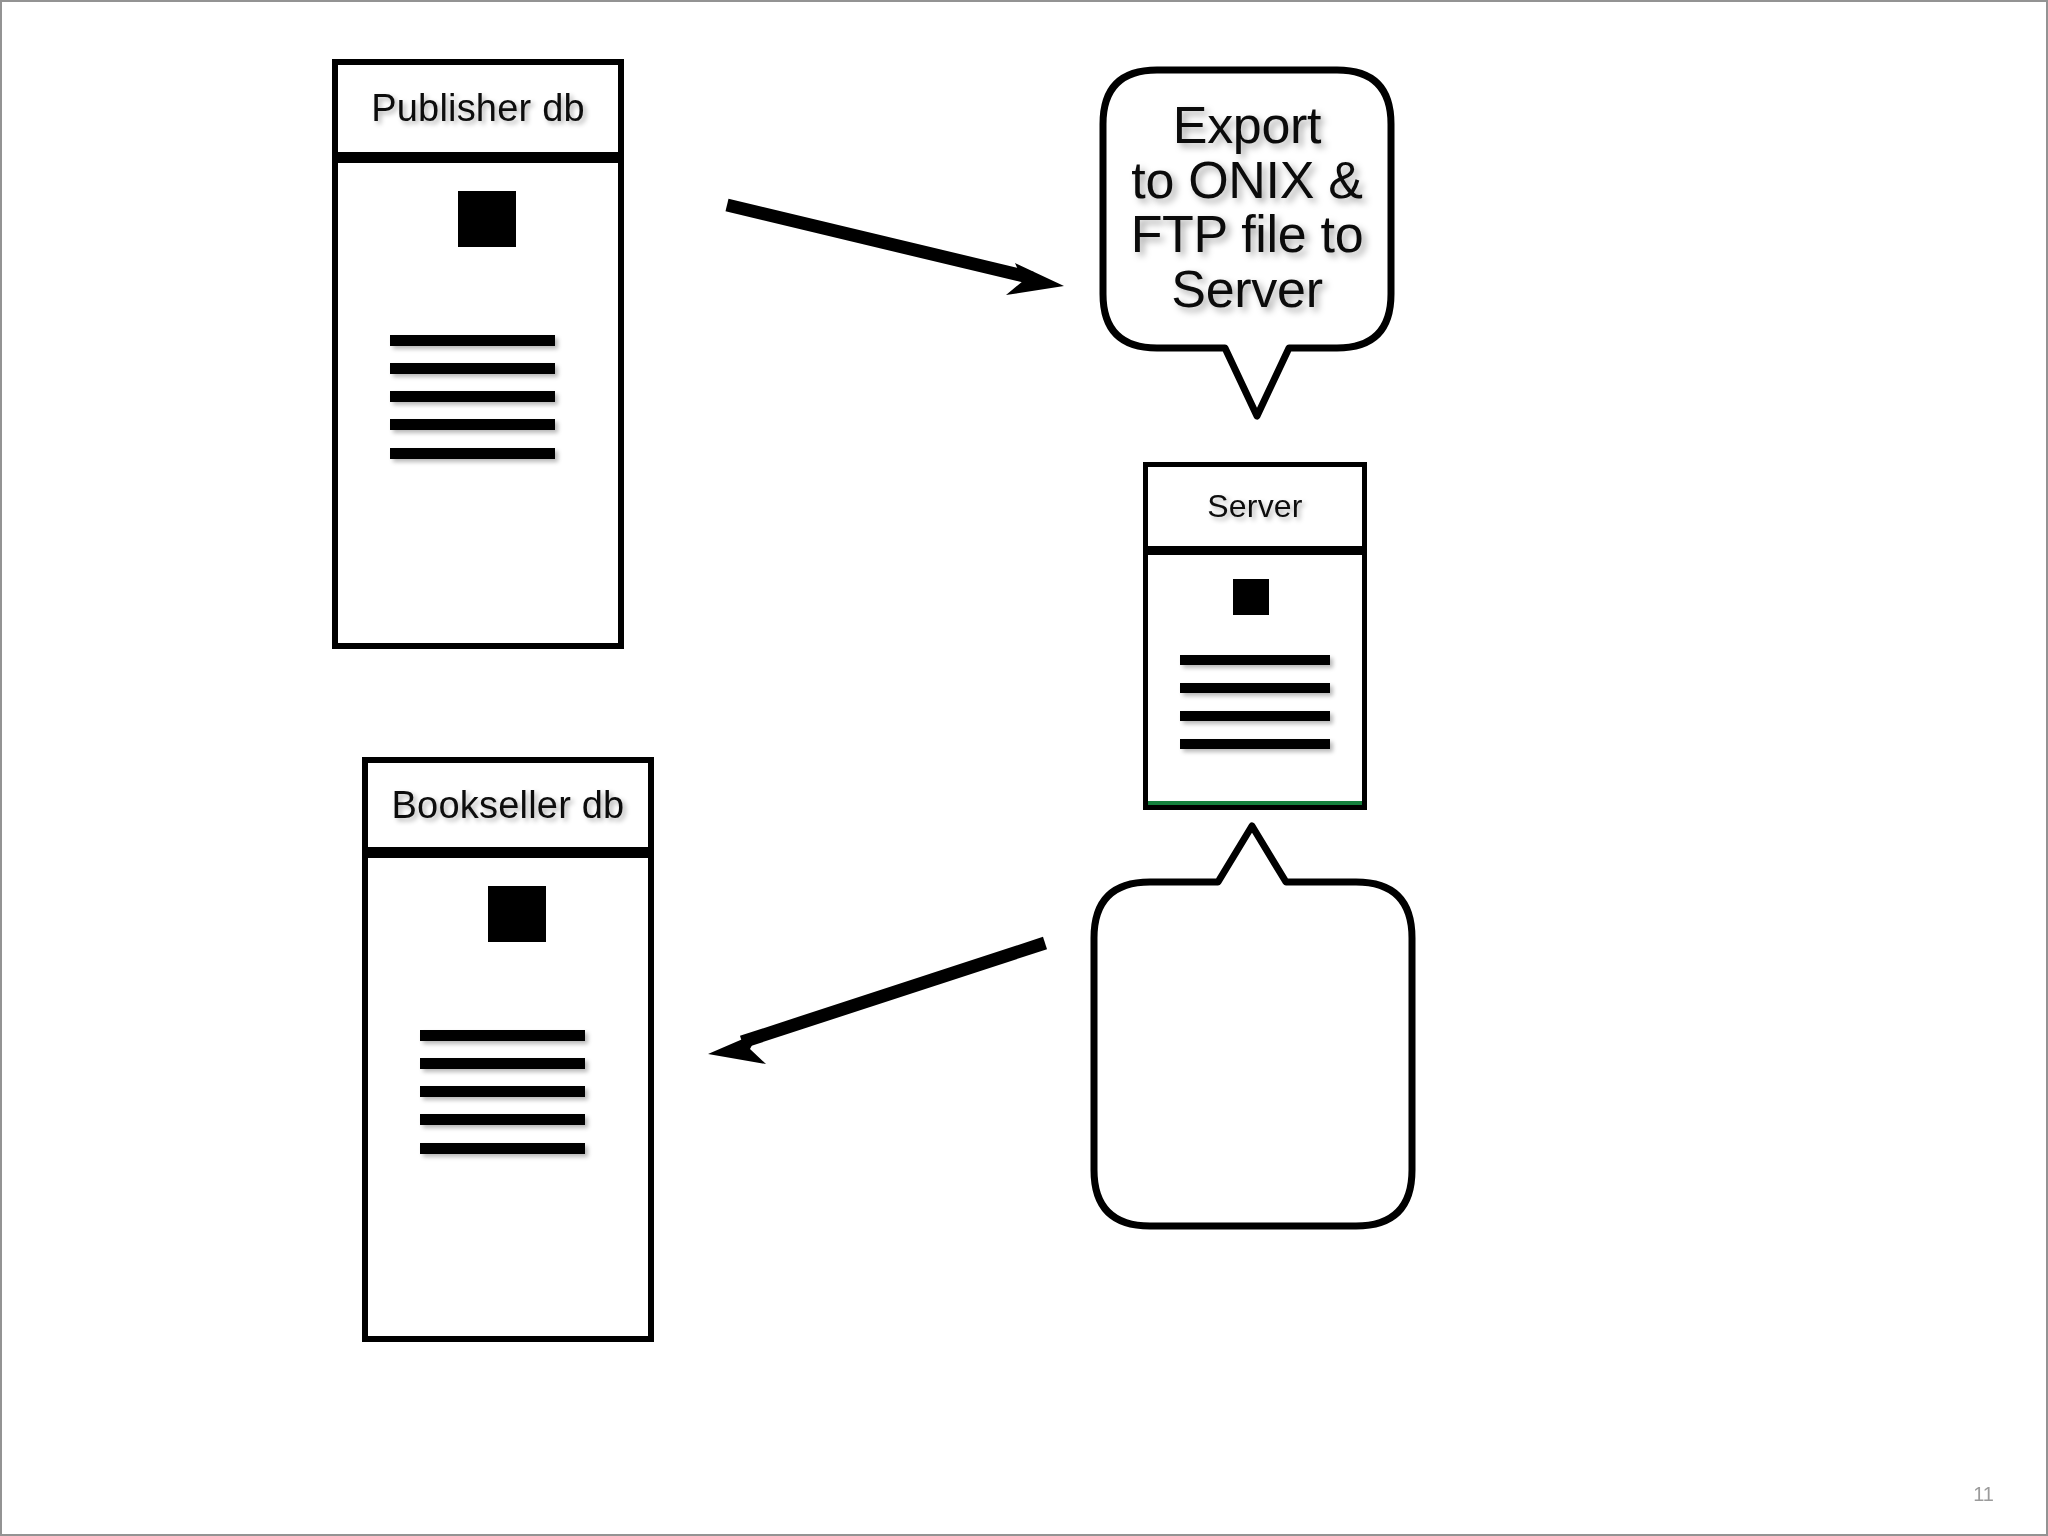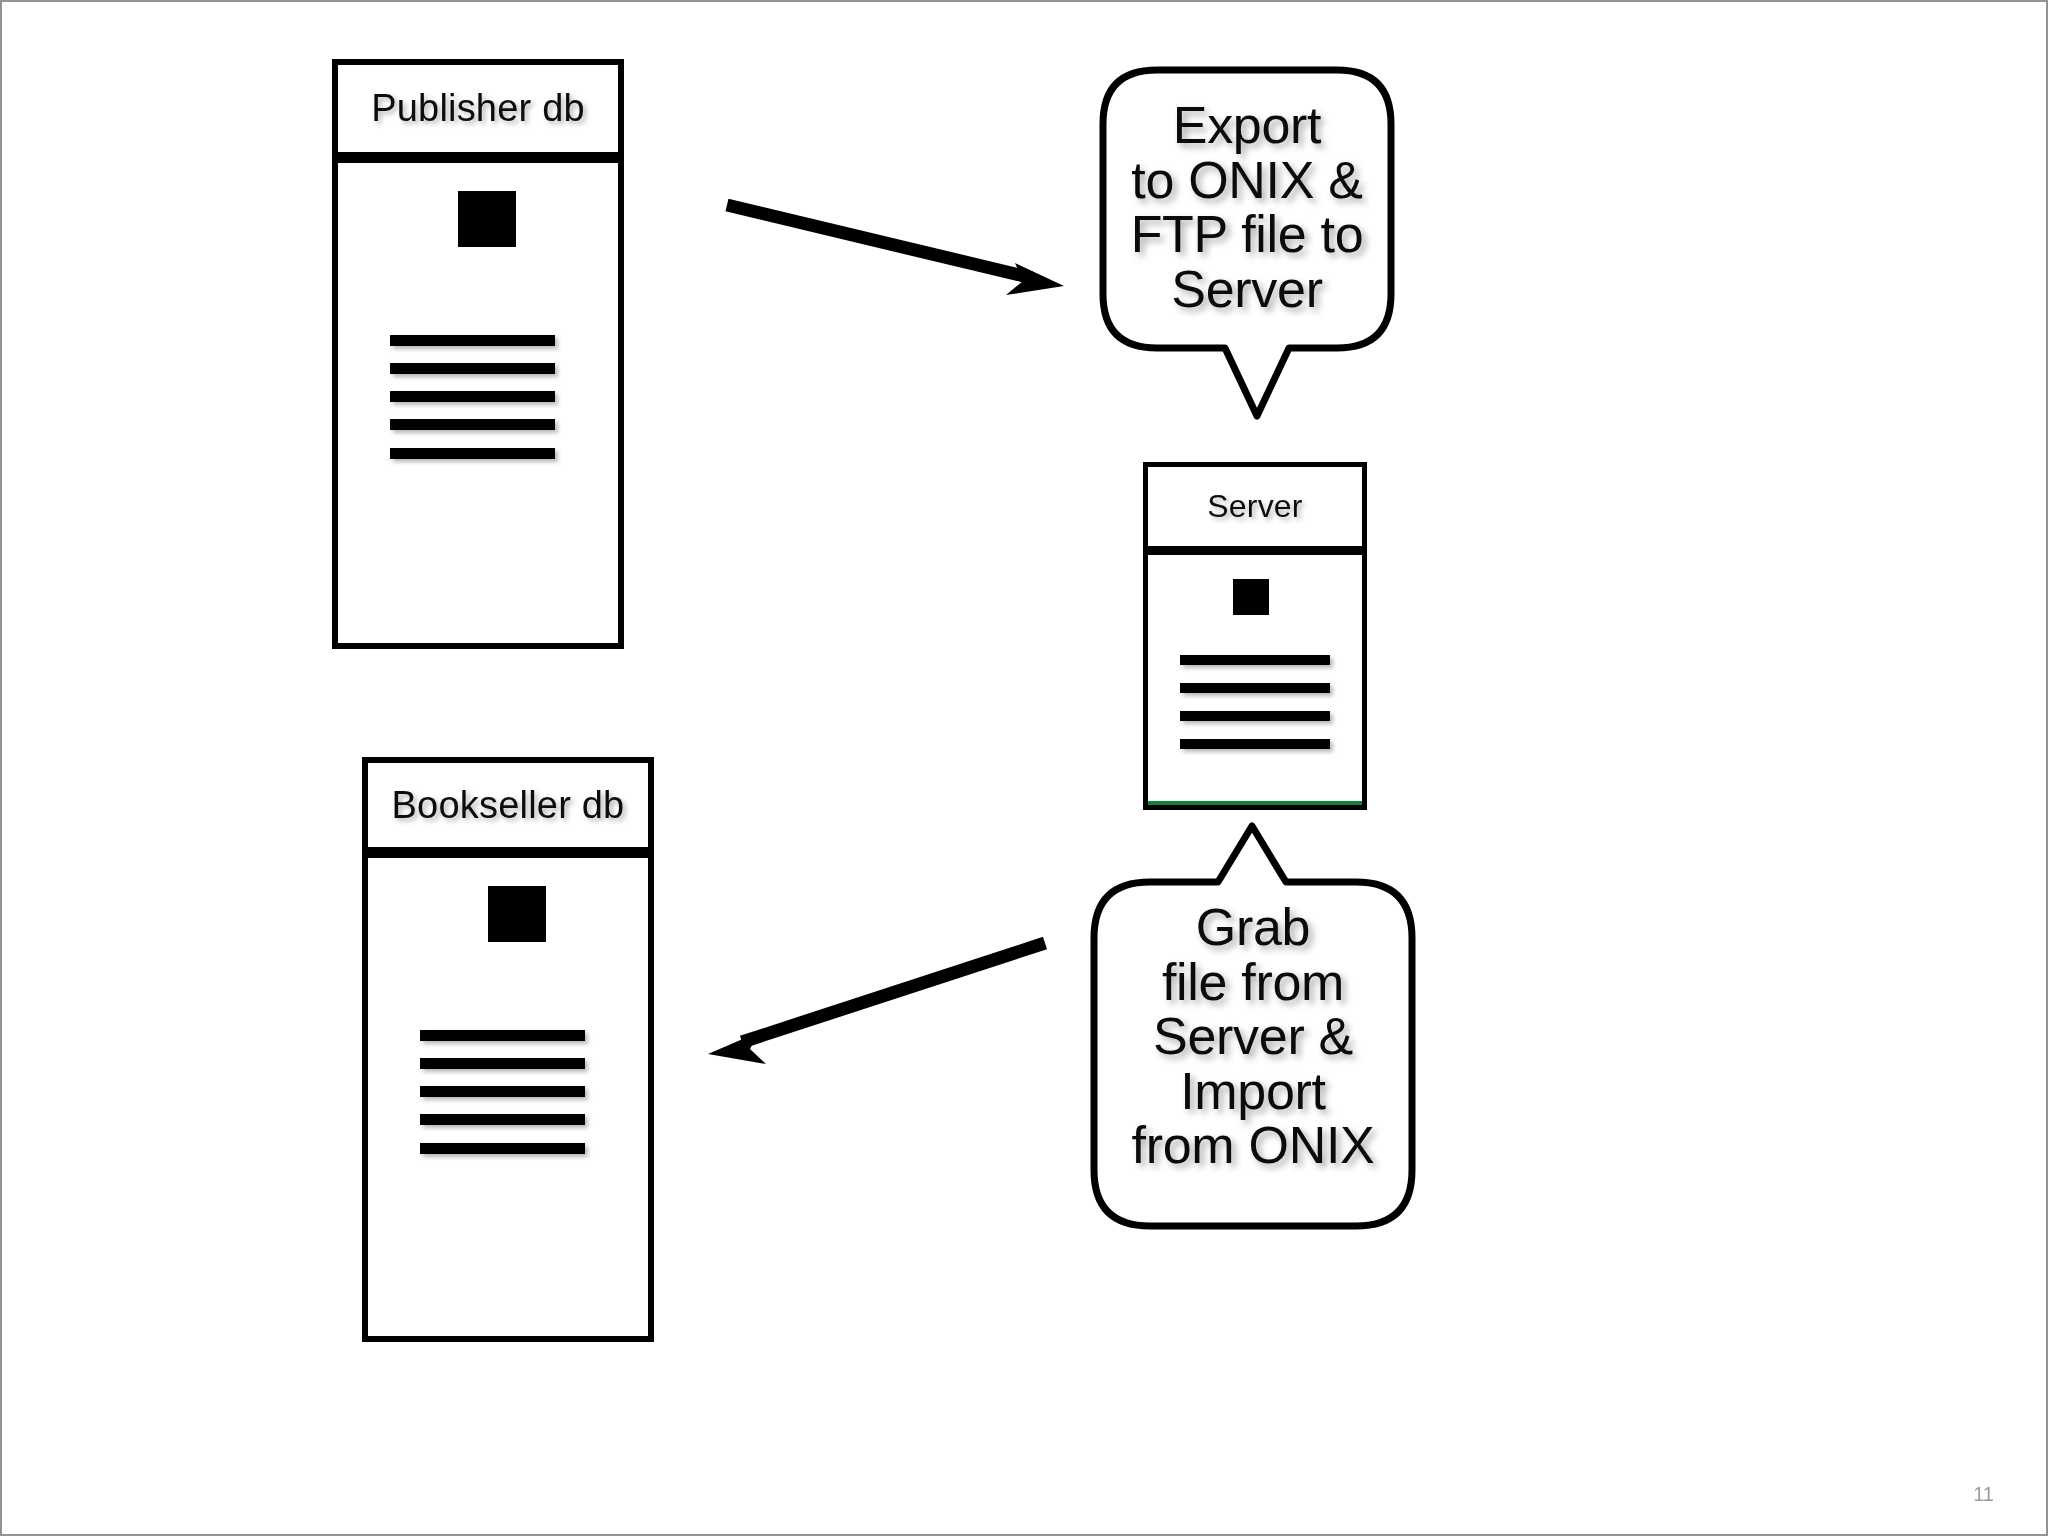--- a/index.html
+++ b/index.html
@@ -176,25 +176,20 @@
                L 198 62
                L 268 62
                Q 324 62 324 118
                L 324 350
                Q 324 406 268 406
                L 62 406
                Q 6 406 6 350
                L 6 118
                Q 6 62 62 62 Z" fill="#ffffff" stroke="#000000" stroke-width="7" stroke-linejoin="round"></path>
     </svg>
-    <div class="callout-text" style="top:80px;">Grab
-file from
-Server &amp;
-Import
-from ONIX</div>
   </div>
 
   <svg class="arrow-layer" viewBox="0 0 2048 1536">
 
     <g>
       <line x1="725" y1="203" x2="1030" y2="276" stroke="#000000" stroke-width="13" stroke-linecap="butt"></line>
       <path d="M 1062 284 L 1013 261 L 1021 279 L 1004 293 Z" fill="#000000"></path>
     </g>
 
     <g>

